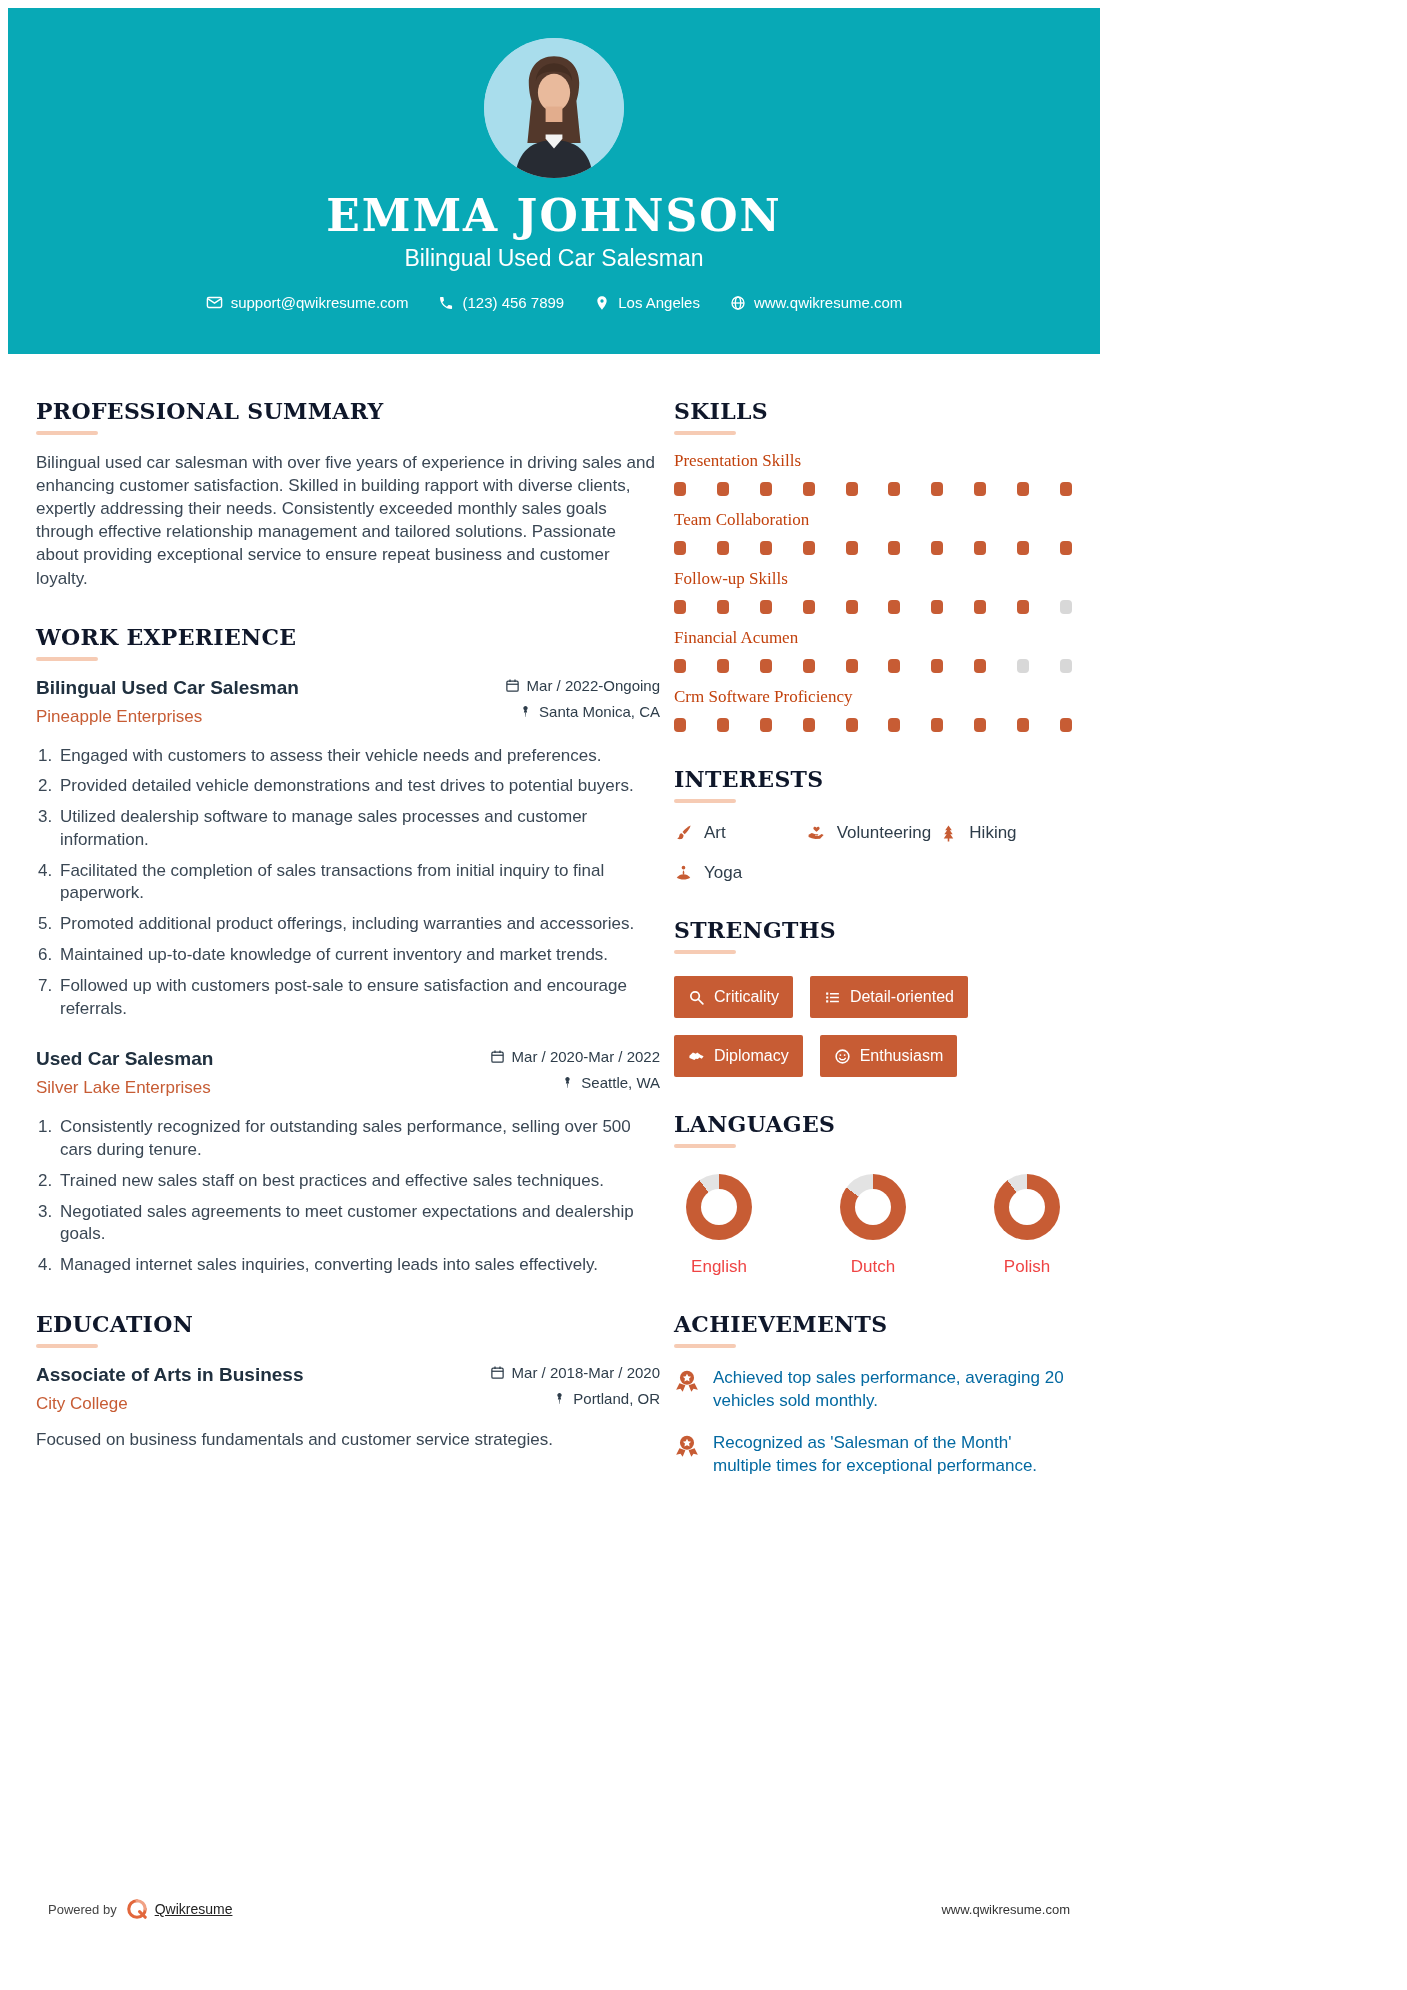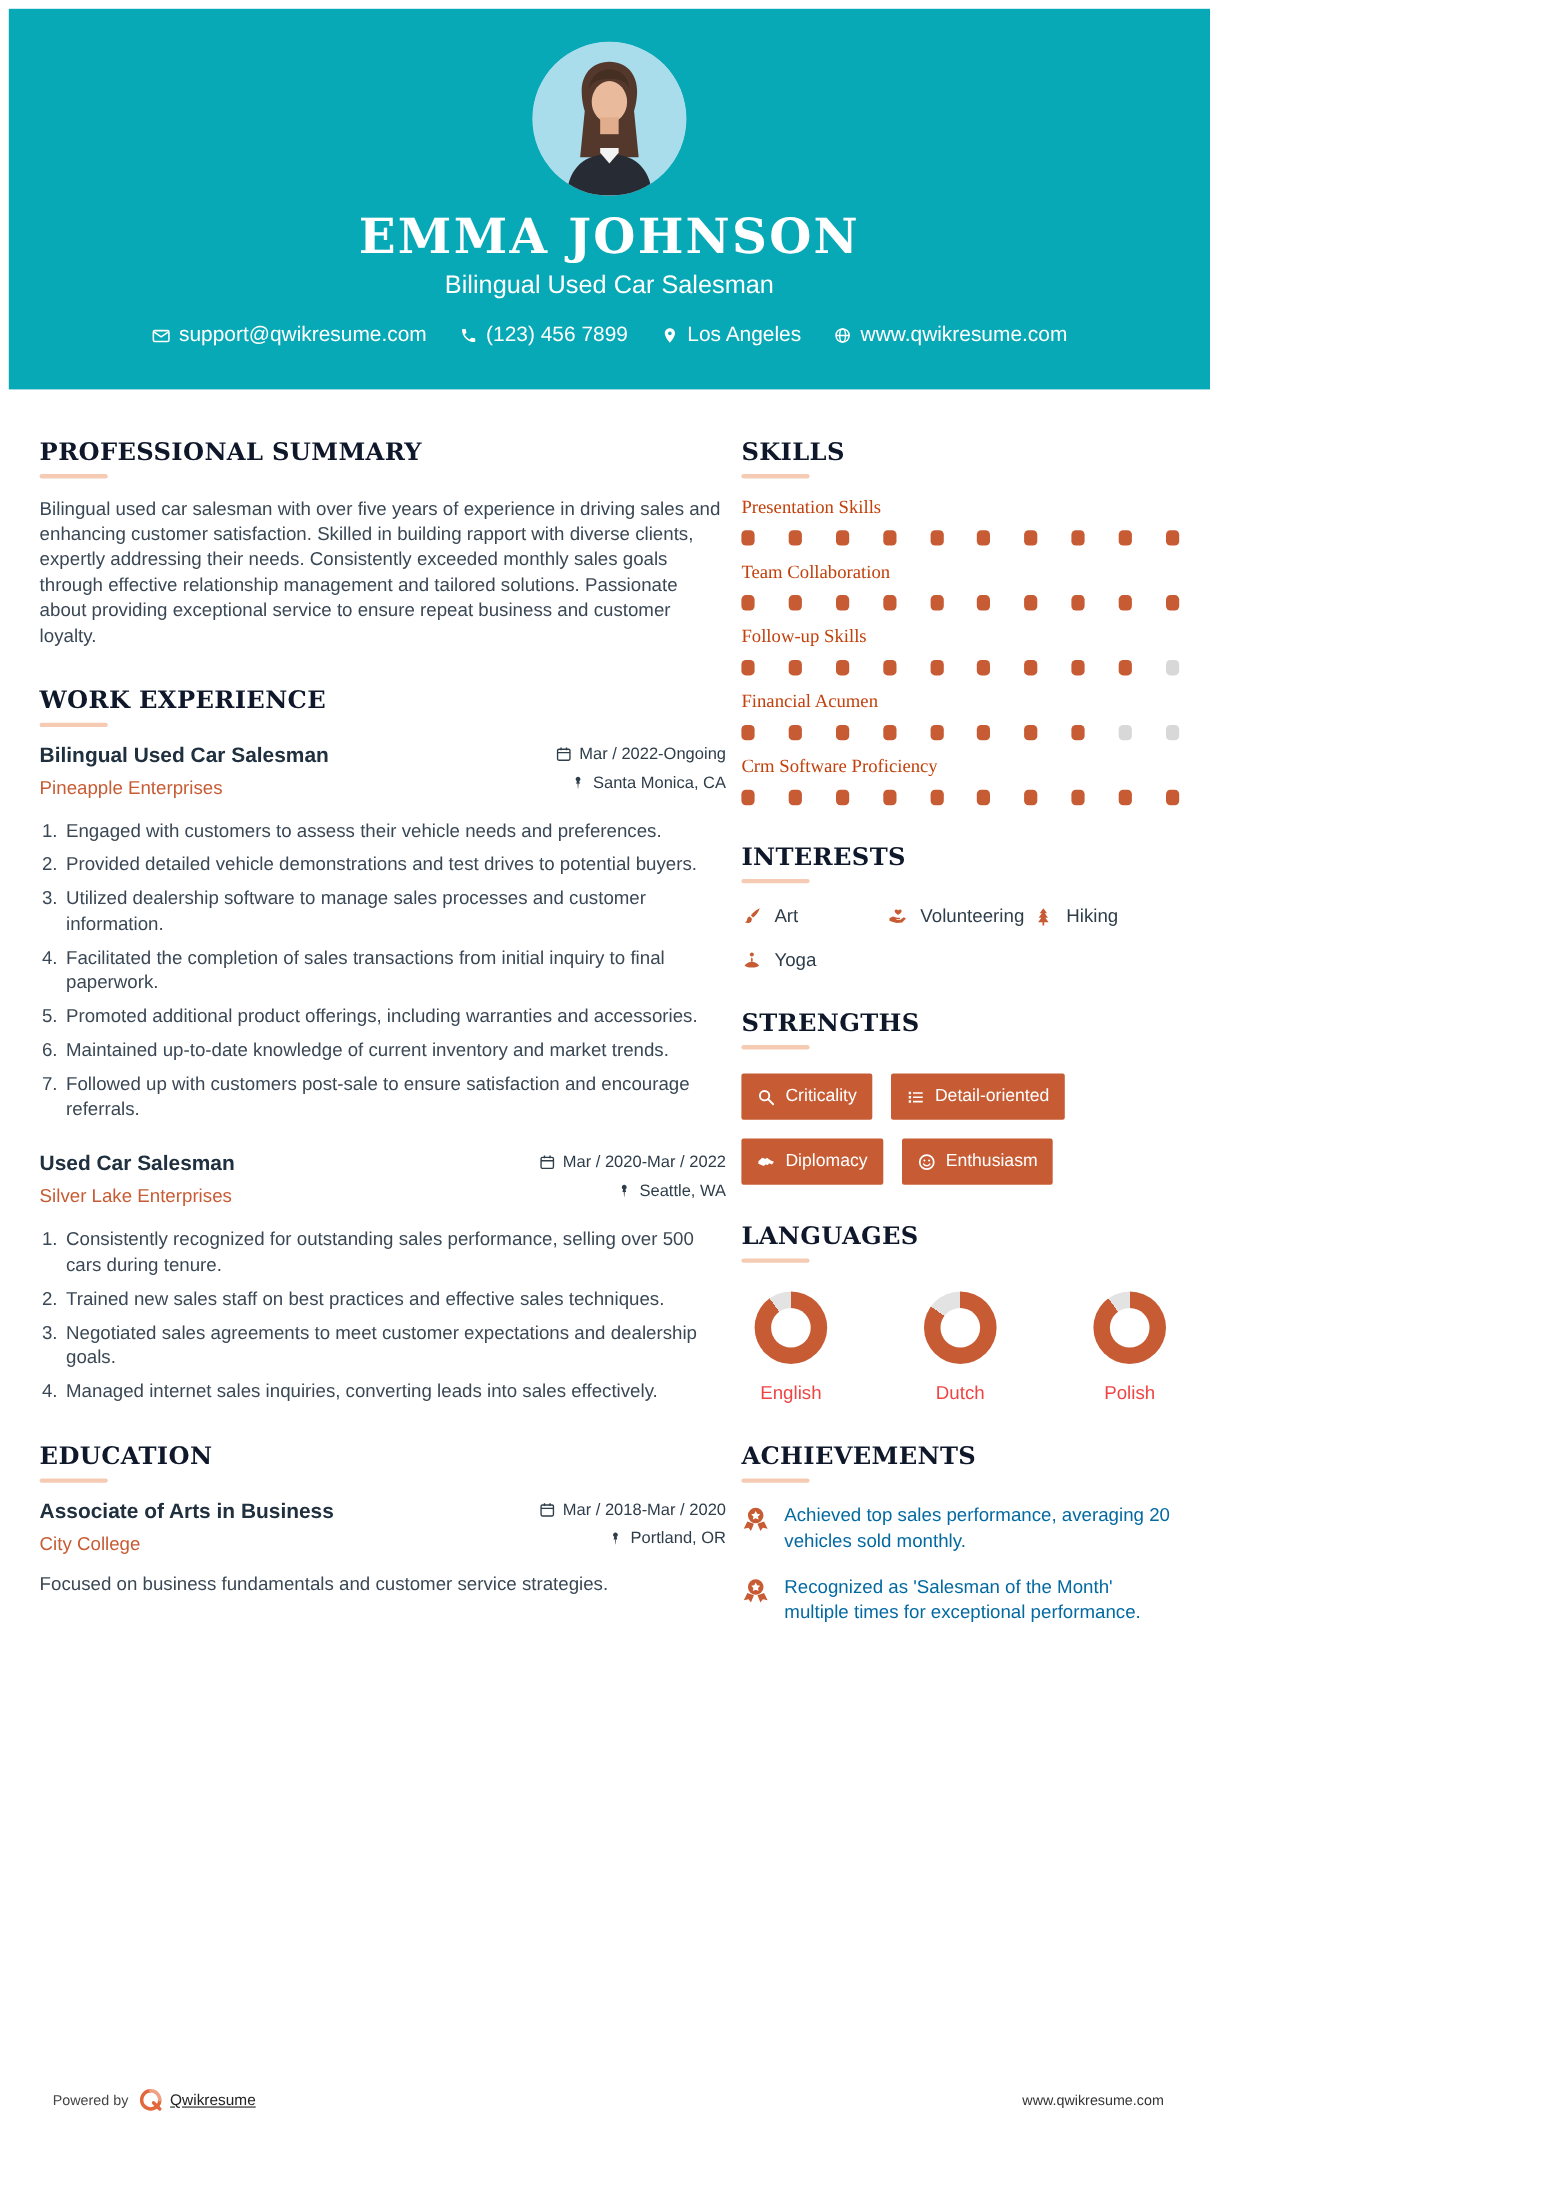--- a/index.html
+++ b/index.html
@@ -17,21 +17,21 @@
   
   .hero { background: #08a9b6; height: 346px; text-align: center; padding-top: 30px; color: #fff; }
   .avatar { width: 140px; height: 140px; border-radius: 50%; overflow: hidden; margin: 0 auto; background: #a9ddec; }
   .avatar svg { display: block; }
   h1.name {
     font-family: "DejaVu Serif", "Liberation Serif", serif;
     font-size: 44px; font-weight: 700; letter-spacing: 2px;
     margin: 12px 0 4px; color: #fff;
   }
   .subtitle { font-size: 23px; font-weight: 400; }
-  .contact-row { display: flex; justify-content: center; gap: 30px; margin-top: 22px; font-size: 19px; align-items: center; }
+  .contact-row { display: flex; justify-content: center; gap: 30px; margin-top: 22px; font-size: 15px; align-items: center; }
   .contact-item { display: inline-flex; align-items: center; gap: 8px; }
   .contact-item svg { display: block; }
 
   
   .columns { display: flex; padding: 44px 28px 0; gap: 14px; }
   .col-left { width: 624px; flex: 0 0 624px; }
   .col-right { flex: 1; min-width: 0; }
   section { margin-bottom: 34px; }
 
   h2.sec {
@@ -78,21 +78,21 @@
   .lang { text-align: center; }
   .donut { width: 66px; height: 66px; border-radius: 50%; position: relative; margin: 0 auto; background: #e3e3e3; }
   .donut::after { content: ""; position: absolute; inset: 15px; background: #fff; border-radius: 50%; }
   .lang-name { margin-top: 17px; font-size: 17px; color: #ef4444; }
 
   
   .ach { display: flex; gap: 13px; margin-top: 19px; font-size: 17px; line-height: 1.35; color: #0369a1; }
   .ach svg { flex: 0 0 auto; margin-top: 1px; }
 
   
-  .footer { position: absolute; left: 40px; right: 42px; bottom: 62px; display: flex; justify-content: space-between; align-items: center; font-size: 13px; color: #444; }
+  .footer { position: absolute; left: 40px; right: 30px; bottom: 62px; display: flex; justify-content: space-between; align-items: center; font-size: 13px; color: #444; }
   .brand { display: inline-flex; align-items: center; gap: 7px; }
   .powered { margin-right: 2px; }
   .brand-name { font-size: 14px; color: #222; text-decoration: underline; }
   .footer-site { font-size: 13px; color: #333; }
 </style>
 </head>
 <body>
 
 <div class="page">
 

